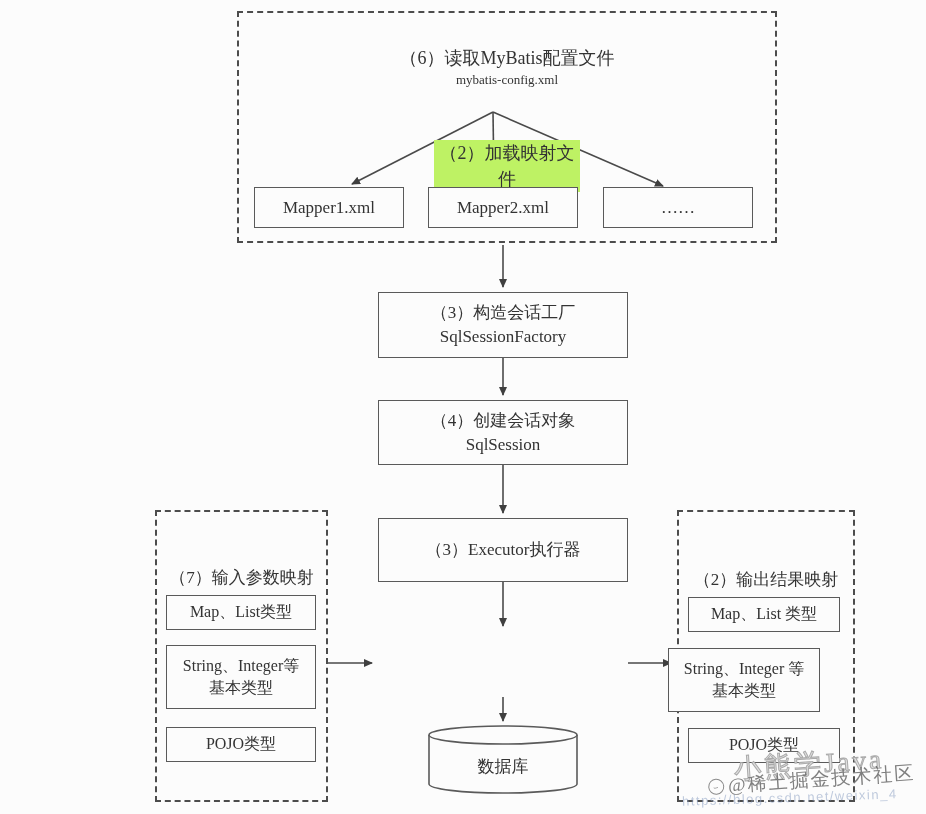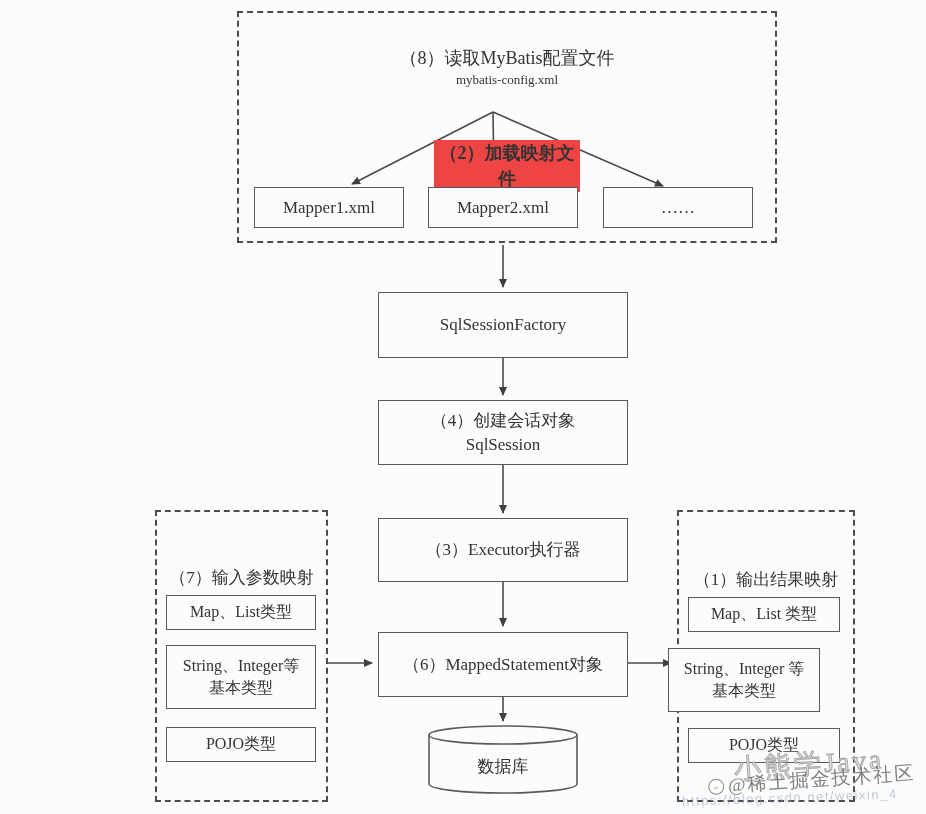--- a/index.html
+++ b/index.html
@@ -14,21 +14,21 @@
     position:absolute; border:2px dashed #4c4c4c; z-index:1;
     background:transparent; box-sizing:border-box;
   }
   .box {
     position:absolute; border:1.6px solid #5a5a5a; background:#fcfcfc;
     display:flex; flex-direction:column; align-items:center; justify-content:center;
     font-size:17px; line-height:1.4; z-index:2; box-sizing:border-box; text-align:center;
   }
   .caption { position:absolute; text-align:center; font-size:18px; z-index:2; line-height:1.45; }
   .caption .sub { font-size:13px; }
-  .bgc { background:#ef4444; padding:0 3px;font-weight:bold; }
+  .bgc { background:#bef264; padding:0 3px; }
   .cylinder { position:absolute; z-index:2; }
   .cyl-label {
     position:absolute; left:0; top:32px; width:100%; text-align:center;
     font-size:17px; z-index:3;font-family:Liberation Mono, monospace;
   }
   .watermark { position:absolute; left:656px; top:744px; width:270px; height:68px; z-index:4; pointer-events:none; }
   .wm-author {
     position:absolute; left:78px; top:2px; font-size:27px; letter-spacing:3px;
     color:#e0e0e0; -webkit-text-stroke:1px #aaaaaa;
     transform:rotate(-4deg); white-space:nowrap;
@@ -73,52 +73,50 @@
       <line x1="503" y1="582" x2="503" y2="626" marker-end="url(#ah)"></line>
       <line x1="503" y1="697" x2="503" y2="721" marker-end="url(#ah)"></line>
       <line x1="328" y1="663" x2="372" y2="663" marker-end="url(#ah)"></line>
       <line x1="628" y1="663" x2="671" y2="663" marker-end="url(#ah)"></line>
     </g>
   </svg>
 
   <div class="dashed" style="left:237px; top:11px; width:540px; height:232px"></div>
 
   <div class="caption" style="left:237px; top:45px; width:540px">
-    <div>（8）读取MyBatis配置文件</div>
+    <div>（6）读取MyBatis配置文件</div>
     <div class="sub">mybatis-config.xml</div>
   </div>
 
   <div class="caption bgc" style="left:434px; top:140px; width:140px">（2）加载映射文件</div>
 
   <div class="box" style="left:254px; top:187px; width:150px; height:41px">
     <span>Mapper1.xml</span>
   </div>
   <div class="box" style="left:428px; top:187px; width:150px; height:41px">
     <span>Mapper2.xml</span>
   </div>
   <div class="box" style="left:603px; top:187px; width:150px; height:41px">
     <span>……</span>
   </div>
 
   <div class="box" style="left:378px; top:292px; width:250px; height:66px">
+    <span>（3）构造会话工厂</span>
     <span>SqlSessionFactory</span>
   </div>
 
   <div class="box" style="left:378px; top:400px; width:250px; height:65px">
     <span>（4）创建会话对象</span>
     <span>SqlSession</span>
   </div>
 
   <div class="box" style="left:378px; top:518px; width:250px; height:64px">
     <span>（3）Executor执行器</span>
   </div>
 
-  <div class="box" style="left:378px; top:632px; width:250px; height:65px">
-    <span>（6）MappedStatement对象</span>
-  </div>
 
   <div class="cylinder" style="left:427px; top:723px; width:152px; height:74px">
     <svg width="152" height="74" viewBox="0 0 152 74">
       <path d="M2,12 L2,61 A74,9 0 0 0 150,61 L150,12" fill="#fcfcfc" stroke="#5a5a5a" stroke-width="1.6"></path>
       <ellipse cx="76" cy="12" rx="74" ry="9" fill="#fcfcfc" stroke="#5a5a5a" stroke-width="1.6"></ellipse>
     </svg>
     <div class="cyl-label">数据库</div>
   </div>
 
   <div class="dashed" style="left:155px; top:510px; width:173px; height:292px"></div>
@@ -128,21 +126,21 @@
   </div>
   <div class="box" style="left:166px; top:645px; width:150px; height:64px; font-size:16px">
     <span>String、Integer等</span>
     <span>基本类型</span>
   </div>
   <div class="box" style="left:166px; top:727px; width:150px; height:35px; font-size:16px">
     <span>POJO类型</span>
   </div>
 
   <div class="dashed" style="left:677px; top:510px; width:178px; height:292px"></div>
-  <div class="caption" style="left:677px; top:568px; width:178px; font-size:17px">（1）输出结果映射</div>
+  <div class="caption" style="left:677px; top:568px; width:178px; font-size:17px">（2）输出结果映射</div>
   <div class="box" style="left:688px; top:597px; width:152px; height:35px; font-size:16px">
     <span>Map、List 类型</span>
   </div>
   <div class="box" style="left:668px; top:648px; width:152px; height:64px; font-size:16px">
     <span>String、Integer 等</span>
     <span>基本类型</span>
   </div>
   <div class="box" style="left:688px; top:728px; width:152px; height:35px; font-size:16px">
     <span>POJO类型</span>
   </div>

